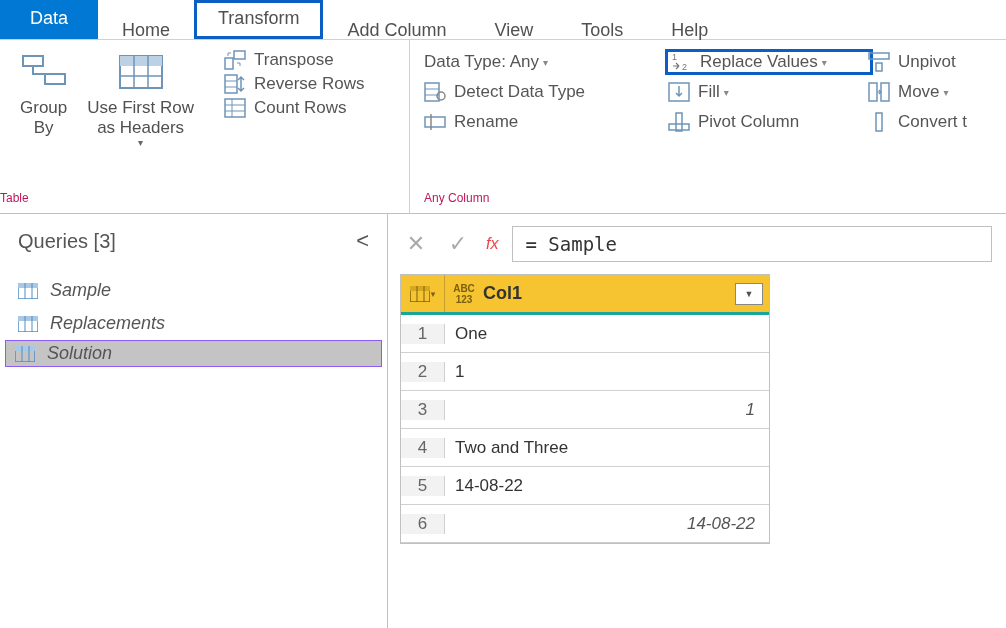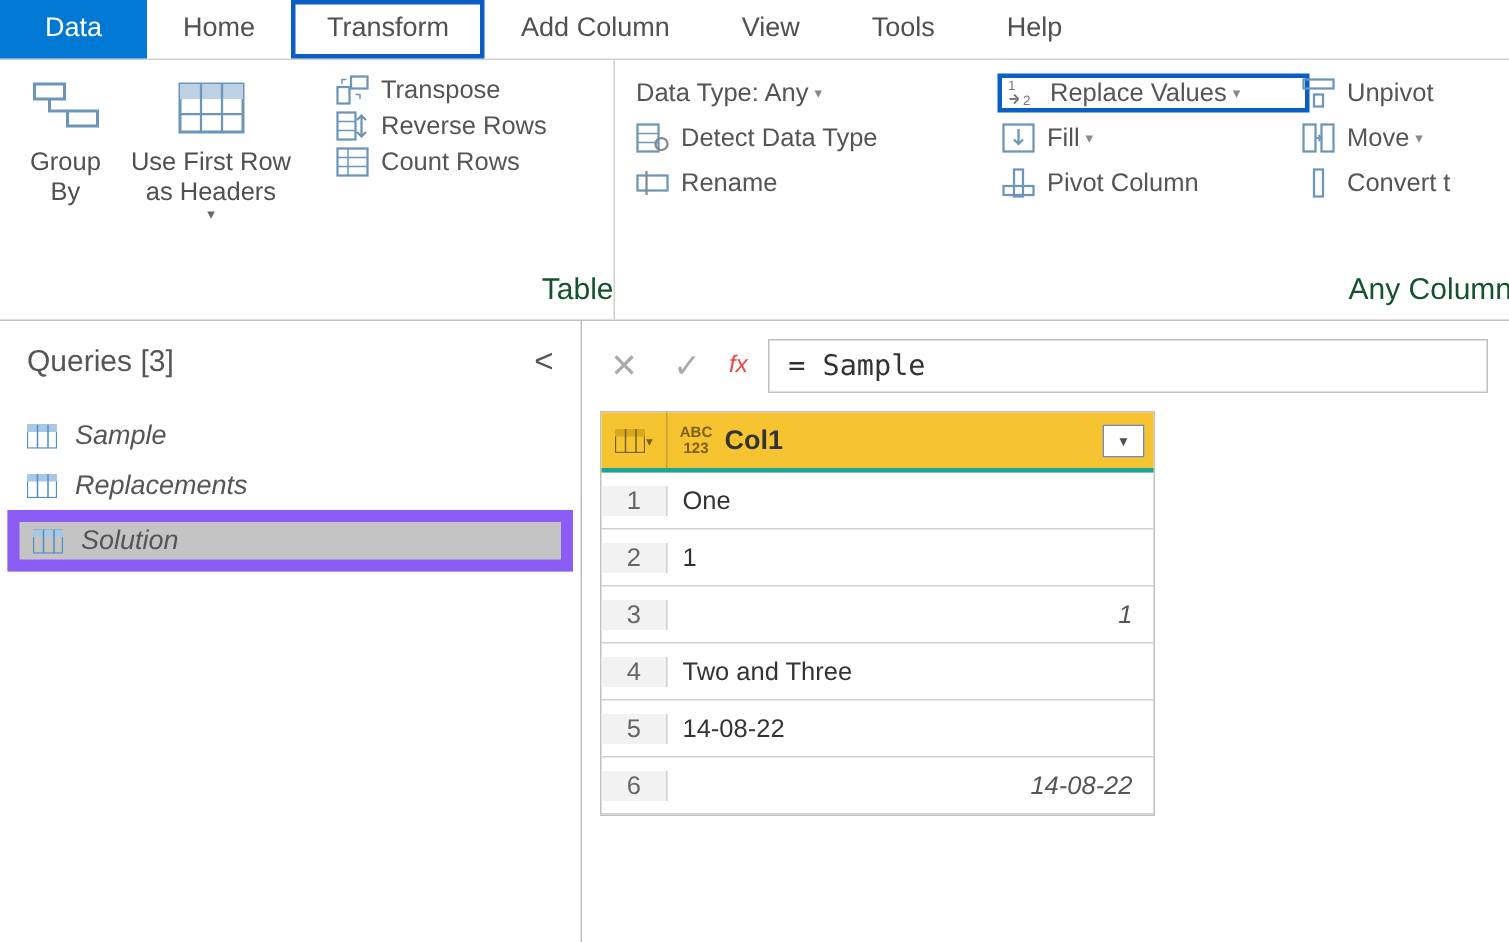--- a/index.html
+++ b/index.html
@@ -1,25 +1,25 @@
 <!DOCTYPE html>
 <html><head>
   <meta charset="utf-8">
   <style>
     * { margin: 0; padding: 0; box-sizing: border-box; font-family: 'Segoe UI', sans-serif; }
     body { width: 1006px; height: 628px; background: #fff; color: #505050; overflow: hidden; }
 
     .tabs { display: flex; height: 40px; border-bottom: 1px solid #d0d0d0; }
-    .tab { padding: 8px 24px; font-size: 18px; cursor: pointer; position: relative; }
+    .tab { padding: 20px 24px; font-size: 18px; cursor: pointer; position: relative; }
     .tab.file { background: #0178d4; color: #fff; padding: 8px 30px; }
     .tab.highlight { border: 3px solid #0b5fc4; margin: 0px; padding: 5px 21px; }
 
     .ribbon { display: flex; height: 174px; border-bottom: 1px solid #c0c0c0; }
     .ribbon-group { display: flex; flex-direction: column; border-right: 1px solid #d0d0d0; padding: 4px 0 0 0; }
-    .group-label { text-align: right; font-size: 20px; color: #14532d; padding: 4px 0 8px 0; }
+    .group-label { text-align: left; font-size: 12px; color: #be185d; padding: 4px 0 8px 0; }
 
     .group-table { flex: 0 0 410px; }
     .table-items { display: flex; align-items: flex-start; padding: 6px 10px; }
     .big-item { display: flex; flex-direction: column; align-items: center; padding: 4px 10px; cursor: pointer; }
     .big-icon { width: 46px; height: 36px; margin-bottom: 8px; }
     .big-label { font-size: 17px; text-align: center; line-height: 1.2; }
     .tiny-dd { font-size: 10px; color: #666; margin-top: -2px; }
 
     .small-items { display: flex; flex-direction: column; gap: 4px; margin-left: 20px; }
     .small-item { display: flex; align-items: center; cursor: pointer; font-size: 17px; color: #555; }
@@ -33,21 +33,21 @@
     .hl-box { border: 3px solid #0b5fc4; padding: 0px 2px; margin: -3px -5px -3px -3px; }
 
     .main { display: flex; height: calc(628px - 214px); }
 
     .qpanel { width: 388px; border-right: 1px solid #c0c0c0; display: flex; flex-direction: column; }
     .qhead { display: flex; justify-content: space-between; align-items: center; padding: 14px 18px 10px 18px; font-size: 20px; color: #555; }
     .collapse { font-size: 22px; color: #555; cursor: pointer; }
     .qlist { padding: 10px 0; }
     .qitem { display: flex; align-items: center; padding: 6px 18px; font-size: 18px; font-style: italic; color: #555; cursor: pointer; }
     .qitem.selected { background: #c4c4c4; }
-    .qitem.hl { border: 8px solid #8b5cf6; margin: 0 5px 0 5px; padding: 2px 9px; }
+    .qitem.hl { border: 1px solid #8b5cf6; margin: 0 5px 0 5px; padding: 2px 9px; }
     .qicon { width: 20px; height: 16px; margin-right: 12px; }
 
     .data-area { flex: 1; display: flex; flex-direction: column; }
     .formula { display: flex; align-items: center; padding: 12px 14px; gap: 14px; }
     .fbtn { width: 28px; height: 28px; display: flex; align-items: center; justify-content: center; font-size: 22px; color: #aaa; cursor: pointer; }
     .fx { font-style: italic; font-size: 16px; color: #ef4444; cursor: pointer; }
     .finput { flex: 1; border: 1px solid #c0c0c0; padding: 6px 12px; font-size: 19px; font-family: Consolas, monospace; color: #333; }
 
     .grid { border: 1px solid #c0c0c0; margin: 0 0 0 12px; width: 370px; }
     .colhead { display: flex; background: #f5c430; height: 40px; align-items: center; border-bottom: 3px solid #1aa59b; }

